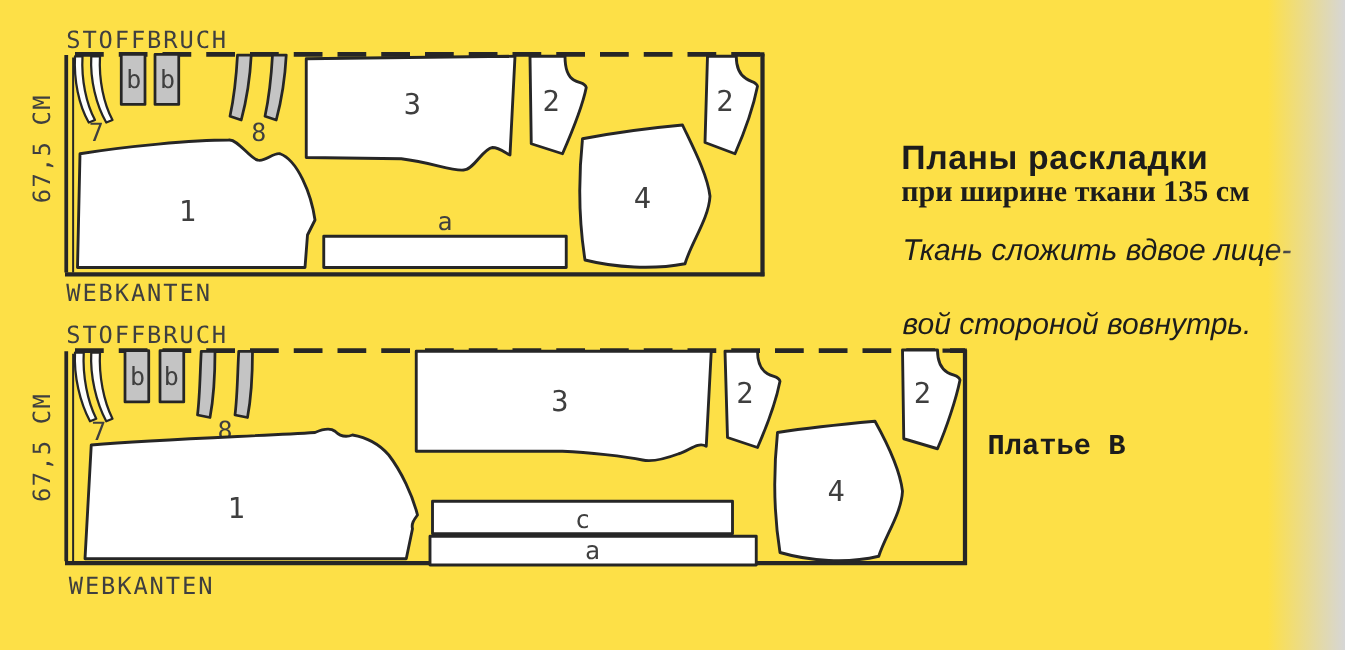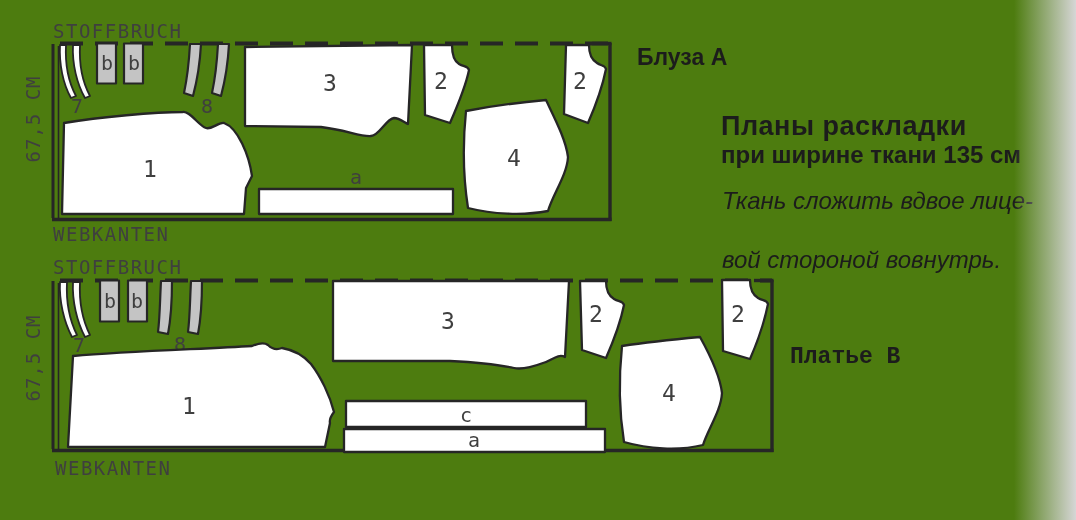--- a/index.html
+++ b/index.html
@@ -1,17 +1,17 @@
 <!DOCTYPE html>
 <html style="--line: #262626; --fill-gray: #c4c4c4; --label: #3f3f3f; --text: #1c1c1c; --edge-gradient: #d6d6d6;"><head>
 <meta charset="utf-8">
 <style>
   html,body{margin:0;padding:0;background:#fff;}
   #canvas{
-    position:relative;width:1076px;height:520px;background:#4d7c0f;overflow:hidden;
+    position:relative;width:1076px;height:520px;background:#fde047;overflow:hidden;
     font-family:"Liberation Sans",sans-serif;
   }
   svg{position:absolute;left:0;top:0;}
   
   .ln{stroke:var(--line,#262626);fill:none;stroke-linecap:butt;}
   .thick{stroke-width:3.4;}
   .med{stroke-width:3;}
   .thin{stroke-width:1.6;}
   .dash{stroke-width:3.8;stroke-dasharray:23 12;}
   .piece{fill:#ffffff;stroke:var(--line,#262626);stroke-width:2.3;stroke-linejoin:round;}
@@ -20,21 +20,21 @@
   
   text.lbl{font-family:"DejaVu Sans Mono",monospace;fill:var(--label,#3f3f3f);font-weight:400;}
   text.num{font-size:23px;text-anchor:middle;}
   text.smnum{font-size:20px;text-anchor:middle;}
   text.cap{font-size:19px;letter-spacing:1.5px;}
   text.side{font-size:19px;letter-spacing:1px;text-anchor:middle;}
   
   .cap-text{position:absolute;color:var(--text,#1c1c1c);white-space:nowrap;}
   .garment-title{font-size:23px;font-weight:bold;}
   .head1{font-size:27px;font-weight:bold;letter-spacing:0.5px;}
-  .head2{font-size:24px;font-weight:bold;}
+  .head2{font-size:24px;font-weight:bold;font-family:Liberation Serif, serif;}
   .note{font-size:24px;font-style:italic;font-weight:500;}
   .edge-fade{position:absolute;top:0;right:0;width:62px;height:100%;
     background:linear-gradient(to right, rgba(214,214,214,0), var(--edge-gradient,#d6d6d6));
     pointer-events:none;}
 </style>
 </head>
 <body>
 
 <div id="canvas">
 
@@ -127,21 +127,20 @@
       <text class="lbl num" x="669" y="401">4</text>
 
       <path class="piece" d="M 722 280 L 750 280 C 750 289 753 295 758 298 C 763 301 767 300 768 304 C 765 319 757 343 750 359 L 723 351 Z"></path>
       <text class="lbl num" x="738" y="322">2</text>
 
       <text class="lbl cap" x="55" y="475">WEBKANTEN</text>
       <text class="lbl side" x="40" y="358" transform="rotate(-90 40 358)">67,5 CM</text>
     </g>
   </svg>
 
-  <div class="cap-text garment-title" style="left:637px;top:44px;">Блуза A</div>
   <div class="cap-text head1" style="left:721px;top:111px;">Планы раскладки</div>
   <div class="cap-text head2" style="left:721px;top:141px;">при ширине ткани 135 см</div>
   <div class="cap-text note" style="left:722px;top:187px;">Ткань сложить вдвое лице-</div>
   <div class="cap-text note" style="left:722px;top:216px;margin-top:30px;">вой стороной вовнутрь.</div>
   <div class="cap-text garment-title" style="left:790px;top:344px;font-family:Liberation Mono, monospace;">Платье B</div>
 
   <div class="edge-fade"></div>
 </div>
 
 </body></html>

